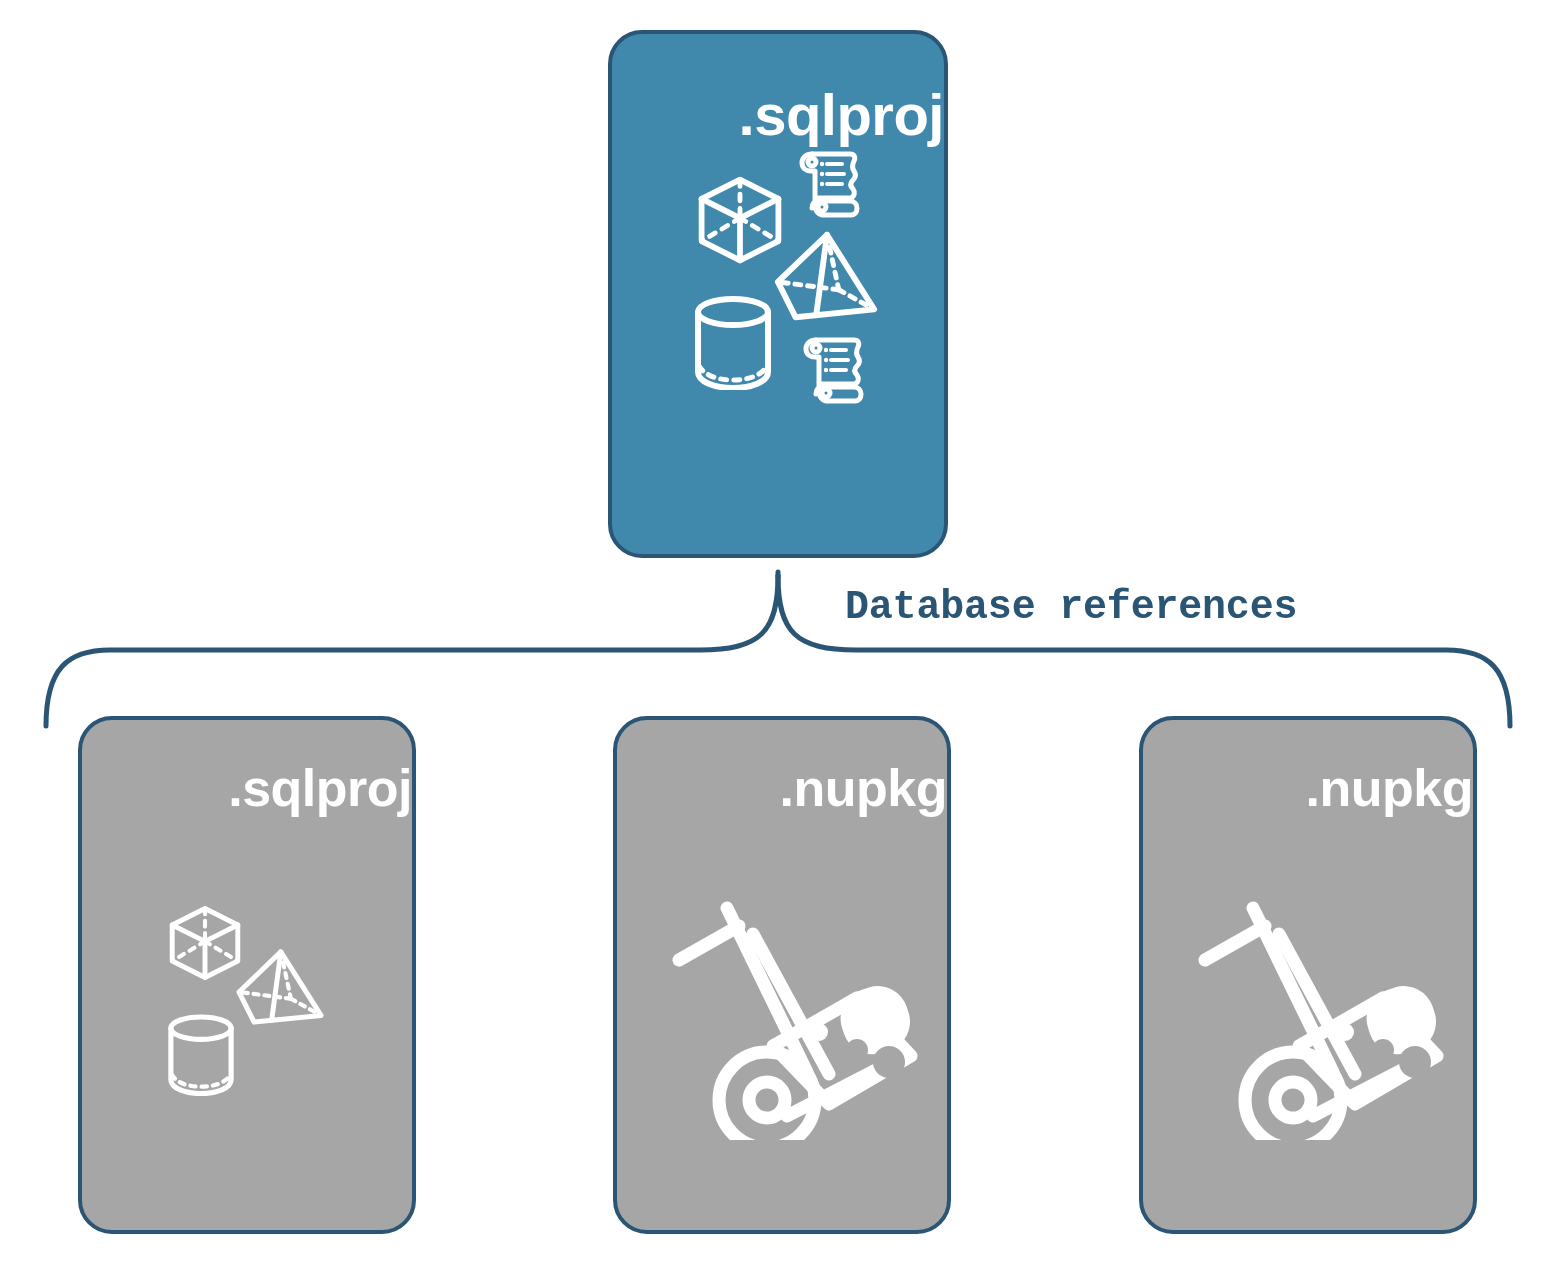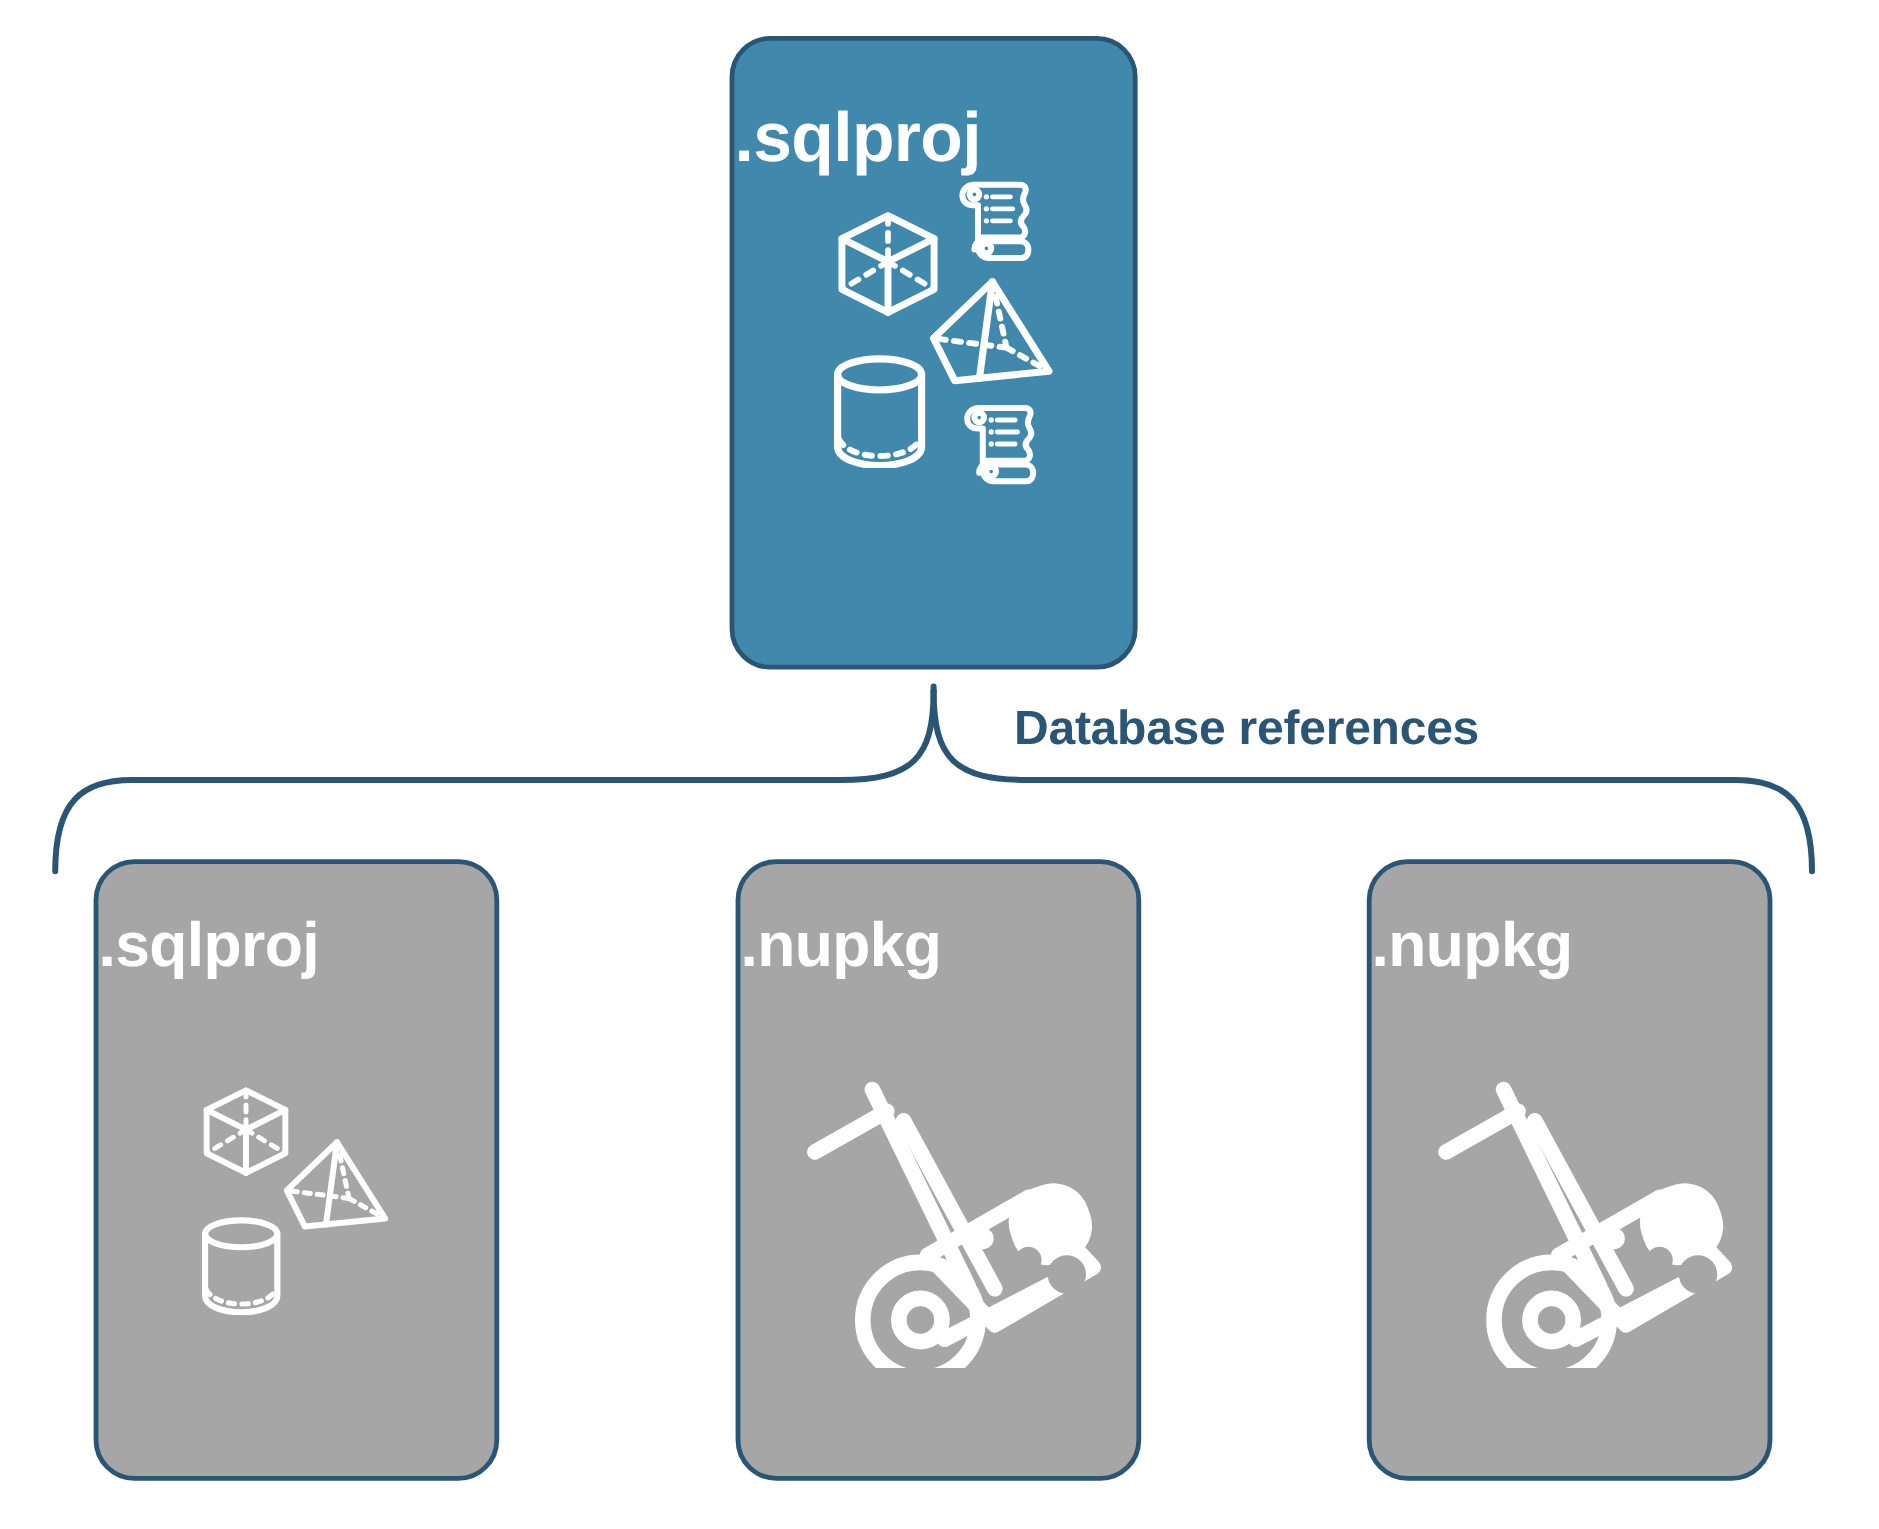--- a/index.html
+++ b/index.html
@@ -23,21 +23,21 @@
     height: 1274px;
   }
 
   .node {
     position: absolute;
     border: 4px solid #2A5574;
     border-radius: 34px;
     box-sizing: border-box;
     display: flex;
     flex-direction: column;
-    align-items: flex-start;
+    align-items: flex-end;
   }
 
   .node.primary {
     background: #4189AC;
   }
 
   .node.secondary {
     background: #A6A6A6;
   }
 
@@ -97,20 +97,21 @@
 
   .brace-label {
     position: absolute;
     left: 845px;
     top: 585px;
     font-size: 40px;
     font-weight: bold;
     color: #2A5574;
     letter-spacing: -0.2px;
     white-space: nowrap;
+    font-family: Liberation Mono, monospace;
   }
 
   svg { display: block; }
 </style>
 </head>
 <body>
 
 <svg id="canvas" viewBox="0 0 1566 1274" width="1566" height="1274" aria-hidden="true">
   <g fill="none" stroke="#2A5574" stroke-width="5" stroke-linecap="round">
 

